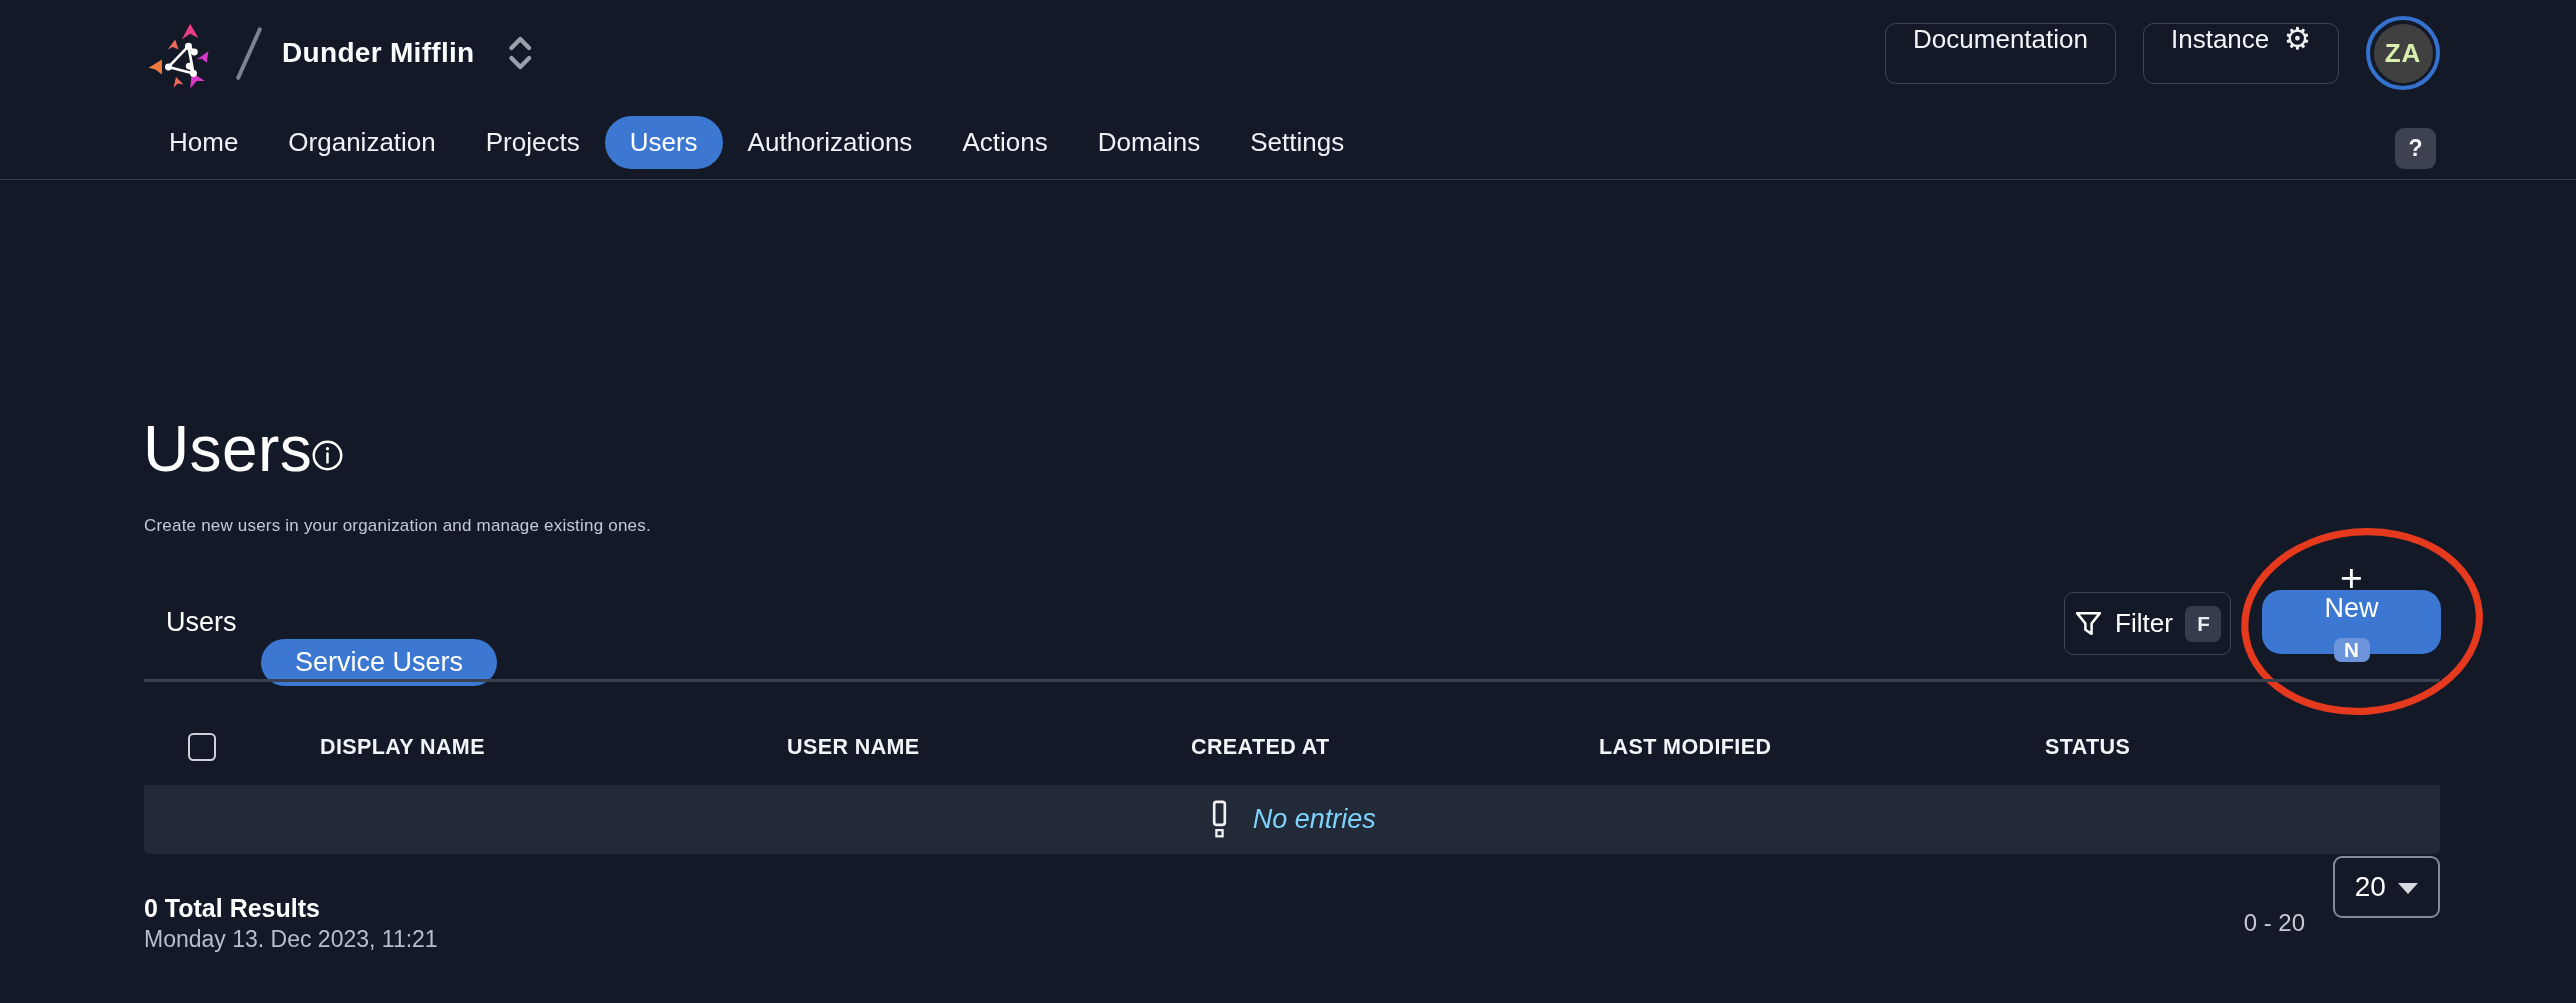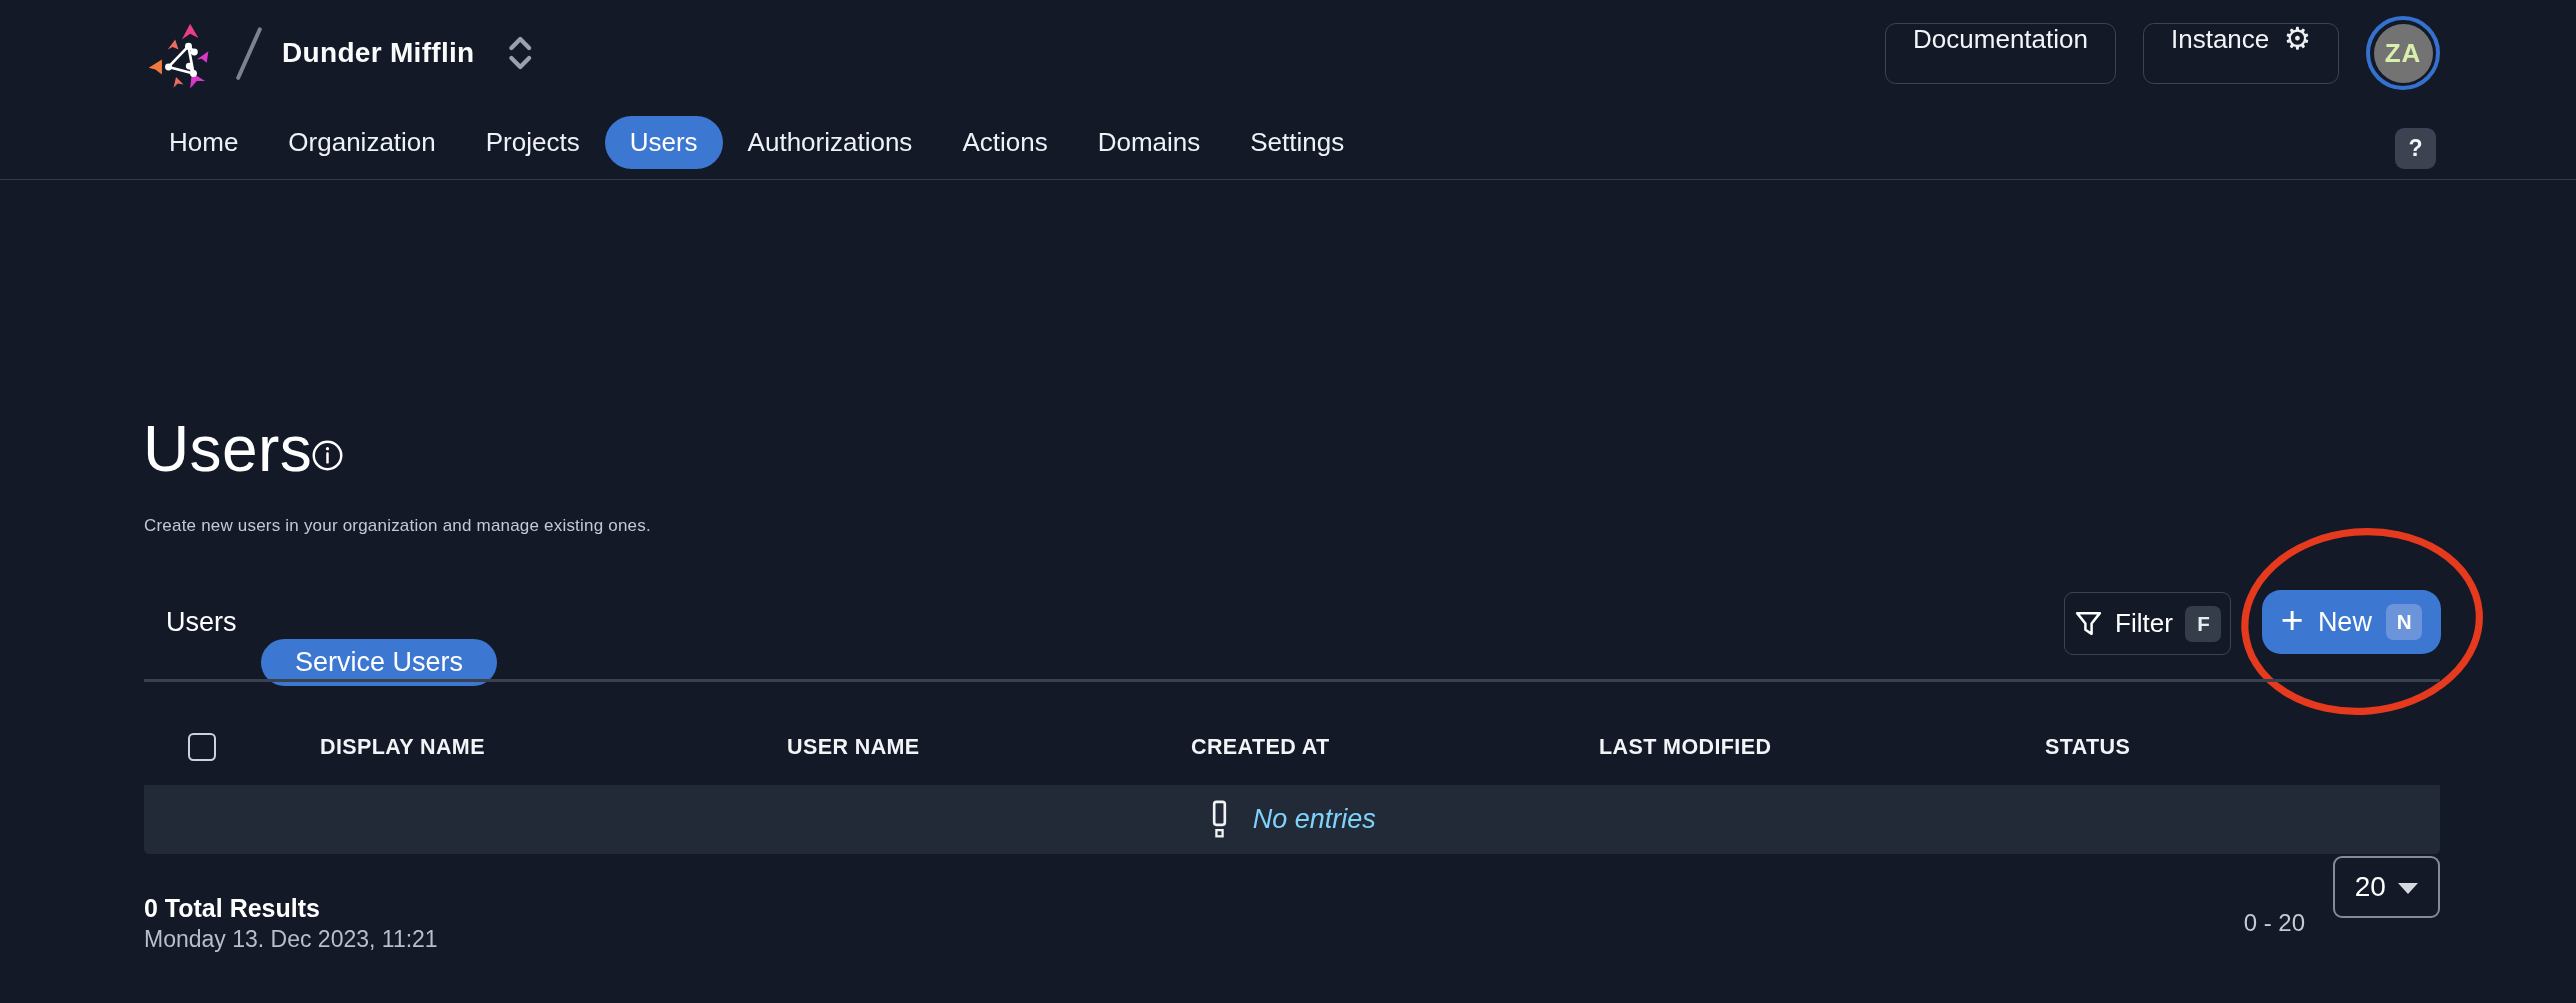--- a/index.html
+++ b/index.html
@@ -34,21 +34,21 @@
     background:transparent; border:1.8px solid #3e4453; border-radius:10.8px;
     color:#f2f4f7; font-size:26px; font-family:inherit; cursor:pointer;
   }
   .gear { font-family:"DejaVu Sans", sans-serif; font-size:30.5px; line-height:1; color:#eef0f4; }
   .avatar {
     width:74px; height:74px; border-radius:50%;
     border:4.5px solid #3572cf; background:#131927;
     display:flex; align-items:center; justify-content:center; cursor:pointer;
   }
   .avatar-inner {
-    width:59px; height:59px; border-radius:50%; background:#737373;
+    width:59px; height:59px; border-radius:50%; background:#404040;
     display:flex; align-items:center; justify-content:center;
     color:#d9efad; font-size:26px; font-weight:700; letter-spacing:0.9px;
   }
 
   
   .navbar {
     position:relative; height:74px; border-bottom:1.8px solid #333b49;
     display:flex; align-items:center; padding-left:144px;
   }
   .nav-item {
@@ -90,21 +90,21 @@
   }
   .shortcut {
     width:36px; height:36px; border-radius:7.2px; background:#353c4a;
     display:flex; align-items:center; justify-content:center;
     font-size:20.6px; color:#e8ebef; font-weight:600;
   }
   .new-btn {
     position:absolute; left:2262px; top:410px; width:179px; height:64px;
     background:#3c77d2; border:none; border-radius:19px;
     display:flex; align-items:center; justify-content:center; gap:14.4px;
-    color:#ffffff; font-size:27px; font-family:inherit; cursor:pointer;
+    color:#ffffff; font-size:27px; font-family:inherit; cursor:pointer;flex-direction:column;
   }
   .plus { font-size:39px; font-weight:300; line-height:0; margin-top:-3.6px; }
   .shortcut-blue { background:#6b94da; color:#ffffff; }
 
   .annotation-circle { position:absolute; left:2233px; top:339px; pointer-events:none; }
 
   .toolbar-divider {
     position:absolute; left:144px; top:499px; width:2296px; height:2.7px; background:#39404e;
   }
 

